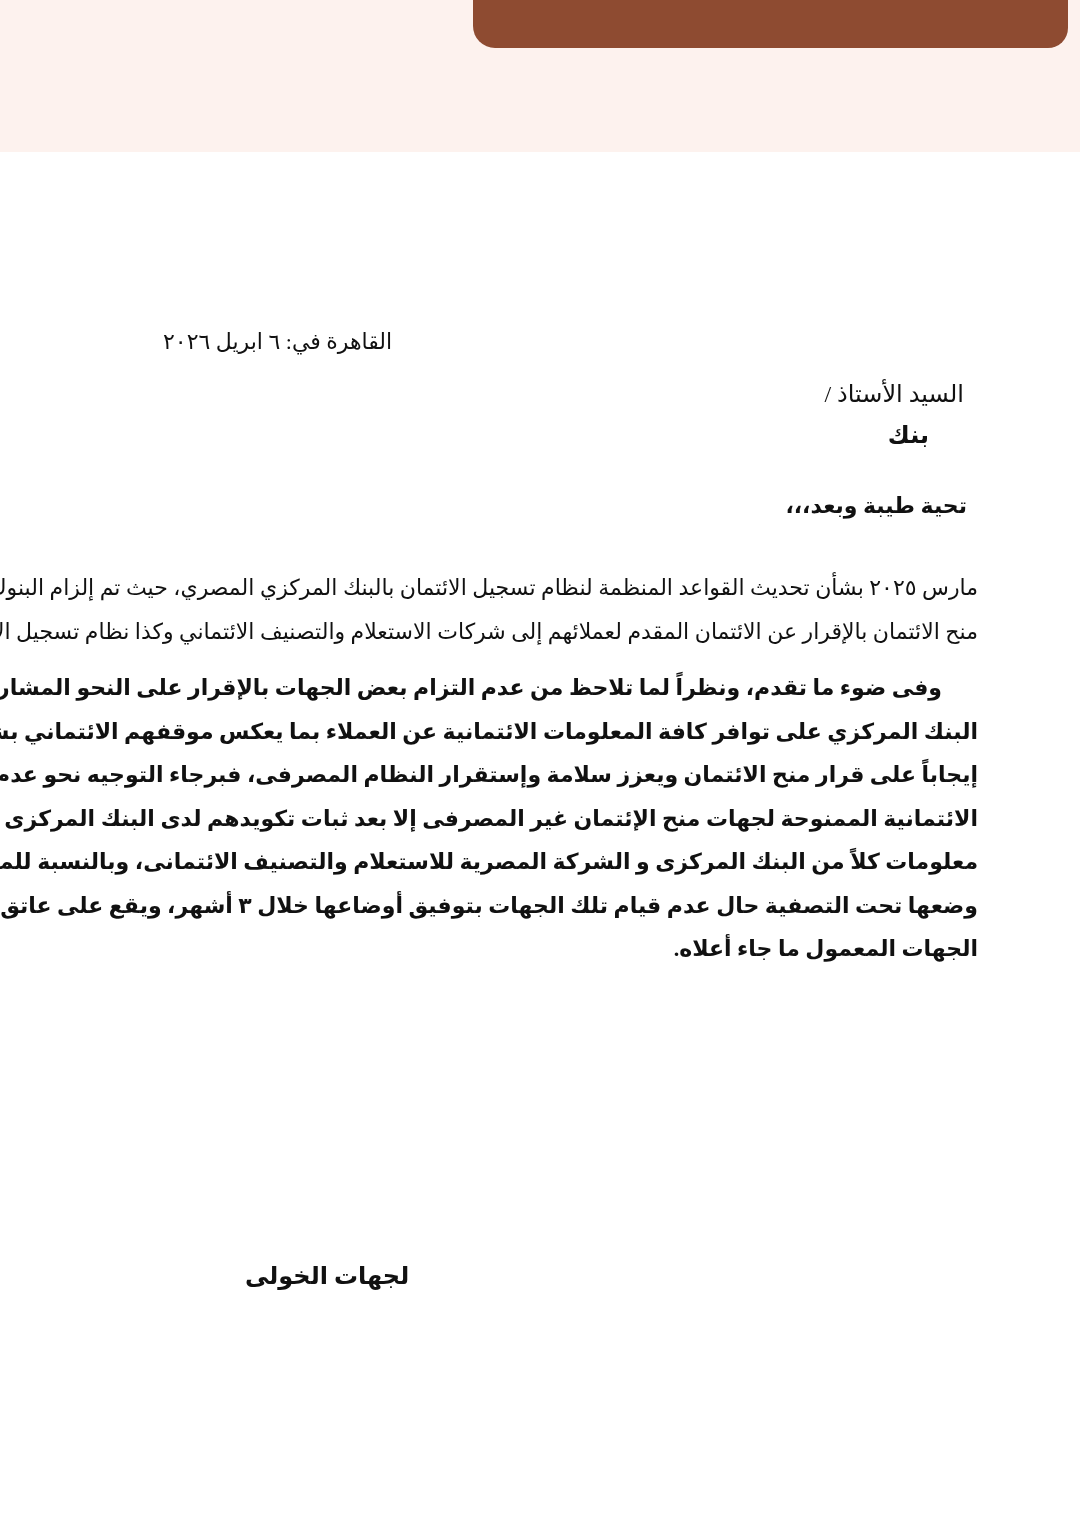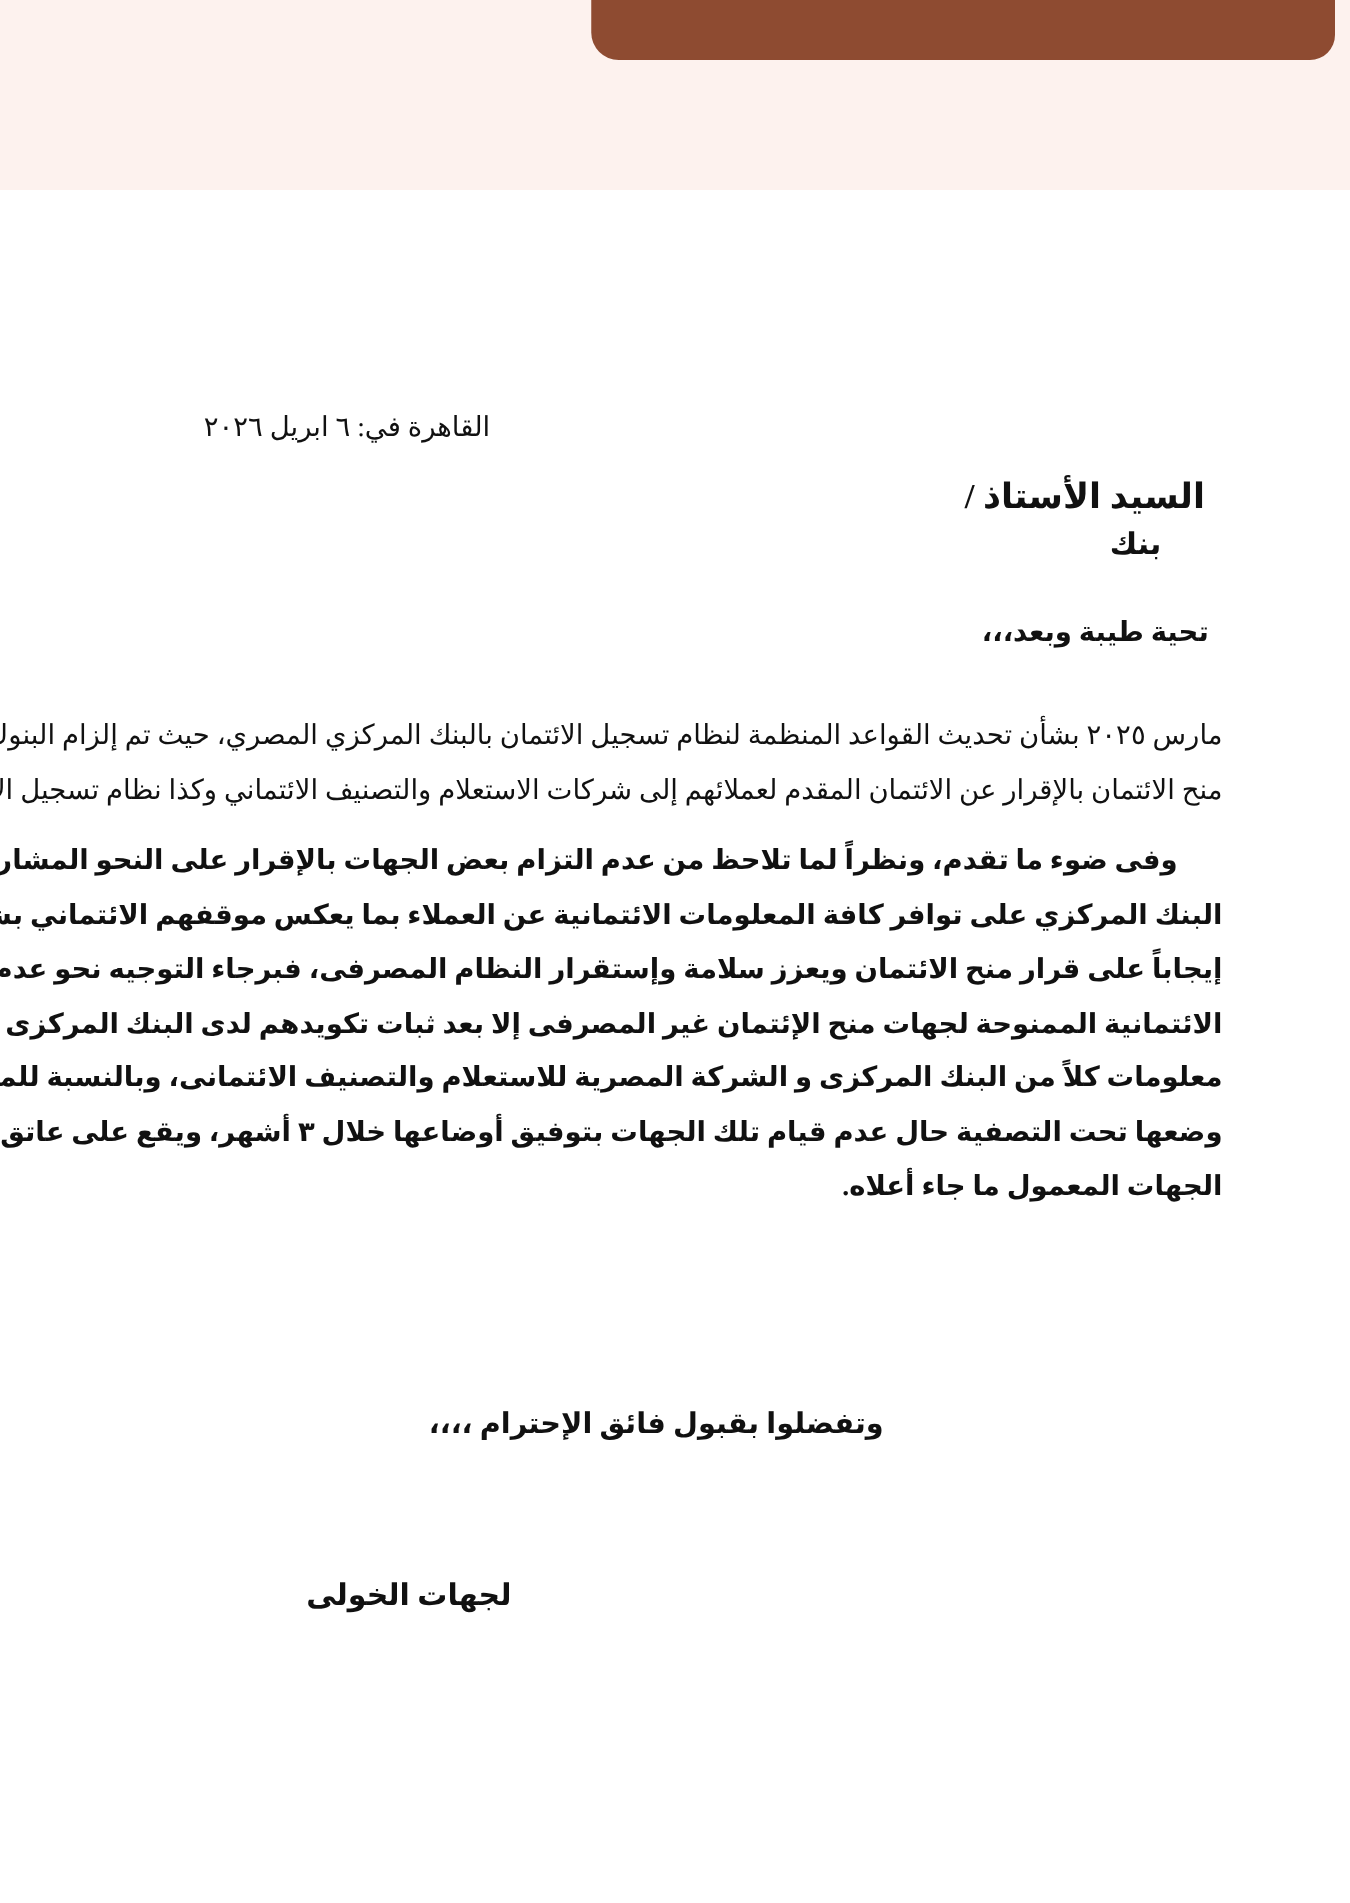--- a/index.html
+++ b/index.html
@@ -39,21 +39,21 @@
   .rtl{direction:rtl;unicode-bidi:embed;}
   .date-line{
     position:absolute;
     top:329px;left:163px;
     font-size:22px;
     white-space:nowrap;
   }
   .addressee-title{
     position:absolute;
     top:380px;right:116px;
-    font-size:28px;font-weight:bold;
+    font-size:24px;font-weight:normal;
     white-space:nowrap;
     margin-left:26px;
   }
   .addressee-name{
     position:absolute;
     top:421px;right:151px;
     font-size:24px;font-weight:bold;
     white-space:nowrap;
   }
   .greeting{
@@ -120,17 +120,16 @@
         <div class="line first">وفى ضوء ما تقدم، ونظراً لما تلاحظ من عدم التزام بعض الجهات بالإقرار على النحو المشار إليه، وحرصاً من</div>
         <div class="line">البنك المركزي على توافر كافة المعلومات الائتمانية عن العملاء بما يعكس موقفهم الائتماني بشكل سليم، الأمر الذي ينعكس</div>
         <div class="line">إيجاباً على قرار منح الائتمان ويعزز سلامة وإستقرار النظام المصرفى، فبرجاء التوجيه نحو عدم منح أو تجديد التسهيلات</div>
         <div class="line">الائتمانية الممنوحة لجهات منح الإئتمان غير المصرفى إلا بعد ثبات تكويدهم لدى البنك المركزى و الإقرار لدى شبكة</div>
         <div class="line">معلومات كلاً من البنك المركزى و الشركة المصرية للاستعلام والتصنيف الائتمانى، وبالنسبة للمديونيات القائمة فيتم</div>
         <div class="line">وضعها تحت التصفية حال عدم قيام تلك الجهات بتوفيق أوضاعها خلال ٣ أشهر، ويقع على عاتق البنوك إخطار تلك</div>
         <div class="line last">الجهات المعمول ما جاء أعلاه.</div>
       </div>
     </div>
 
-  <div class="closing rtl">وتفضلوا بقبول فائق الإحترام ،،،،</div>
 
   <div class="signature rtl">لجهات الخولى</div>
 
 </div>
 
 </body></html>

